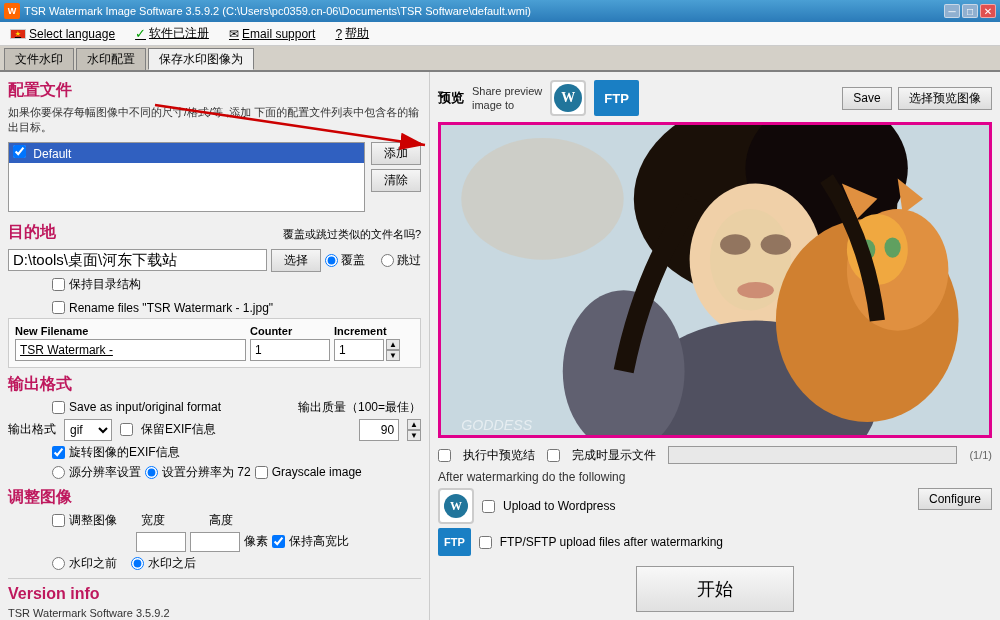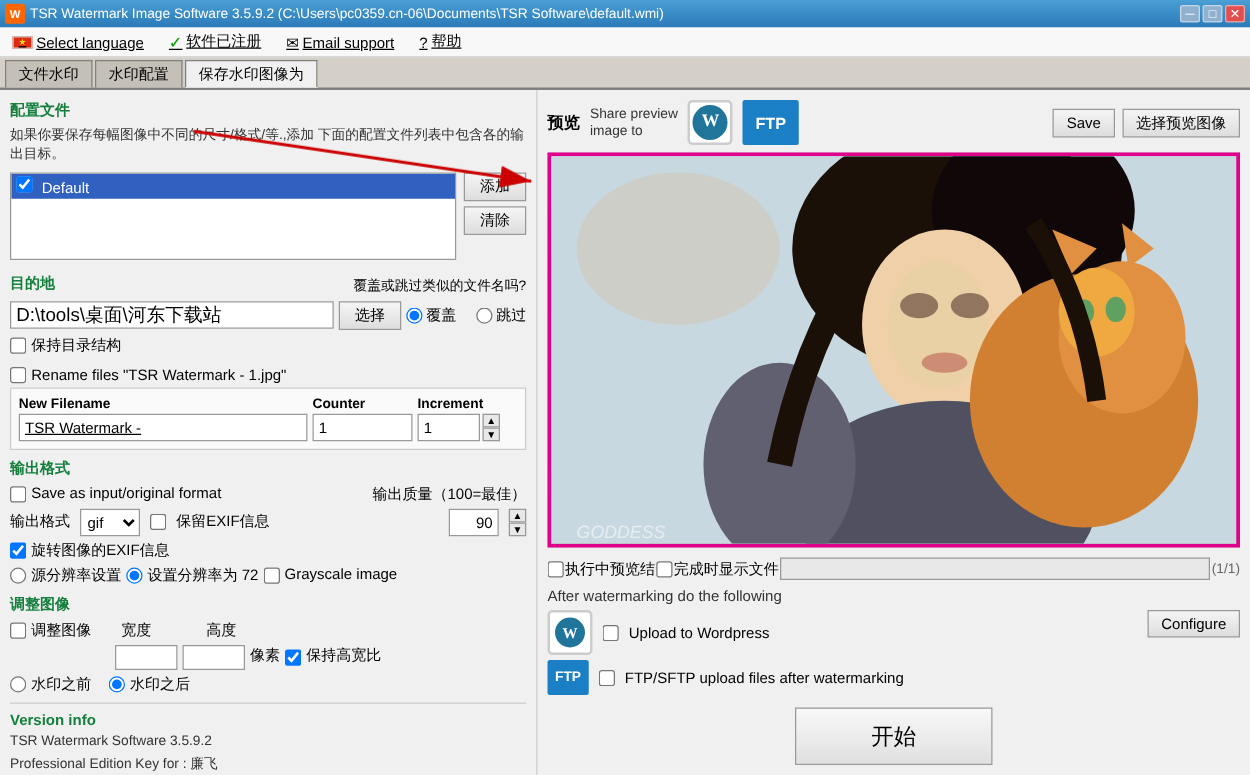--- a/index.html
+++ b/index.html
@@ -74,21 +74,21 @@
 
     
     .left-panel {
       width: 430px;
       padding: 8px;
       overflow-y: auto;
       border-right: 1px solid #ccc;
     }
 
     
-    .section-title { font-size: 12px; font-weight: bold; margin-bottom: 4px; color: #15803d; }
+    .section-title { font-size: 16px; font-weight: bold; margin-bottom: 4px; color: #be185d; }
     .section-desc { font-size: 11px; color: #333; margin-bottom: 6px; line-height: 1.4; }
 
     
     .config-list { border: 1px solid #999; background: white; height: 70px; margin-bottom: 4px; overflow-y: auto; }
     .config-item { padding: 2px 4px; background: #3060c0; color: white; font-size: 12px; }
 
     .btn { padding: 2px 10px; background: linear-gradient(to bottom, #f5f5f5, #ddd); border: 1px solid #999; cursor: pointer; font-size: 12px; min-width: 50px; text-align: center; }
 
     .side-buttons { display: flex; flex-direction: column; gap: 4px; margin-bottom: 6px; }
 
@@ -96,21 +96,21 @@
     .dest-section { margin-bottom: 8px; }
     .dest-row { display: flex; align-items: center; gap: 4px; margin-bottom: 4px; }
     .dest-path { flex: 1; border: 1px solid #999; padding: 1px 4px; font-size: 15px; background: white; height: 22px; }
     .overwrite-label { font-size: 11px; }
 
     
     .radio-group { display: flex; align-items: center; gap: 16px; margin-bottom: 4px; padding-left: 20px; }
     .radio-item { display: flex; align-items: center; gap: 3px; font-size: 12px; }
 
     
-    .check-row { display: flex; gap: 4px; margin-bottom: 3px; font-size: 12px; }
+    .check-row { display: flex; align-items: center; gap: 4px; margin-bottom: 3px; font-size: 12px; margin-left: 44px; }
 
     
     .filename-section { border: 1px solid #ccc; padding: 6px; margin-bottom: 6px; background: #fafafa; }
     .filename-headers { display: grid; grid-template-columns: 1fr 80px 80px; gap: 4px; margin-bottom: 2px; font-size: 11px; font-weight: bold; }
     .filename-inputs { display: grid; grid-template-columns: 1fr 80px 80px; gap: 4px; }
     .filename-input { border: 1px solid #999; padding: 1px 4px; font-size: 12px; height: 22px; background: white; text-decoration: underline; }
     .counter-input { border: 1px solid #999; padding: 1px 4px; font-size: 12px; height: 22px; background: white; width: 100%; }
 
     
     .output-section { margin-bottom: 6px; }
@@ -158,21 +158,21 @@
         radial-gradient(ellipse 60px 80px at 65% 35%, #f5d5b5 0%, #e8c8a0 40%, transparent 70%),
         radial-gradient(ellipse 80px 100px at 68% 30%, #1a1008 0%, #2a1810 60%, transparent 80%),
         linear-gradient(180deg, #c8d8e8 0%, #a8b8c8 30%, #c8c0b0 60%, #b0a898 100%);
       position: relative;
     }
 
     
     .bottom-actions {
       display: flex;
       align-items: center;
-      gap: 1px;
+      gap: 12px;
       margin-bottom: 6px;
     }
     .progress-bar-container { flex: 1; height: 18px; border: 1px solid #999; background: #e8e8e8; }
     .status-text { font-size: 11px; color: #666; }
 
     .after-watermark-section { margin-bottom: 6px; }
     .after-watermark-title { font-size: 12px; color: #333; margin-bottom: 4px; }
 
     .after-row { display: flex; align-items: center; gap: 8px; margin-bottom: 4px; }
     .configure-btn { padding: 3px 10px; font-size: 12px; }

